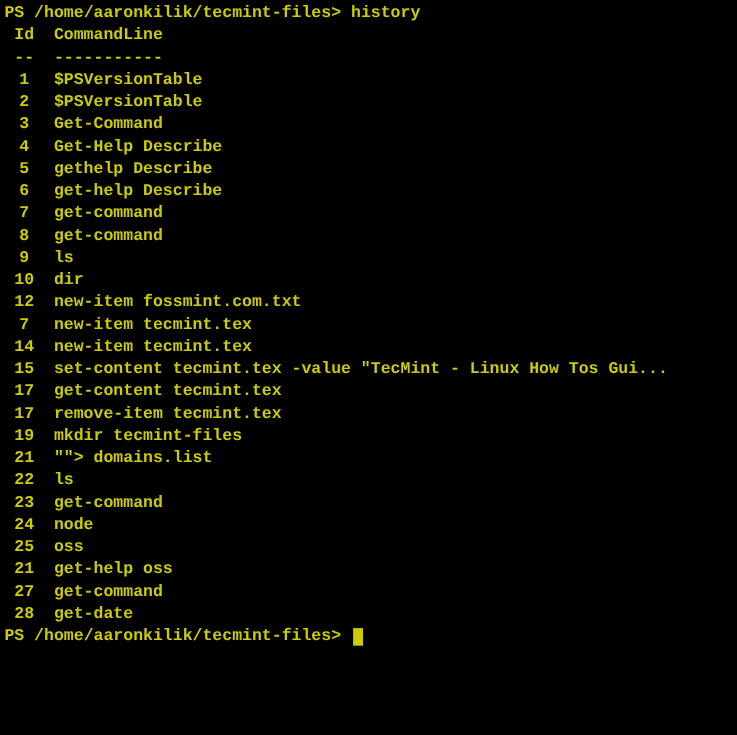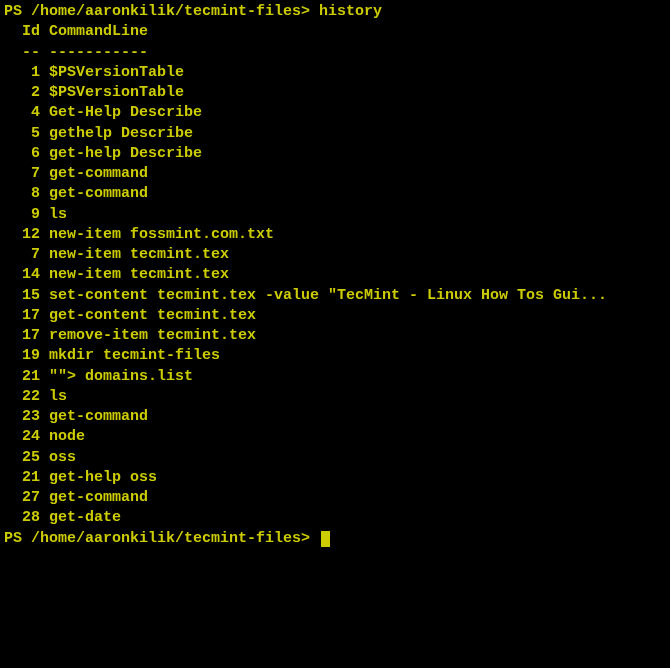--- a/index.html
+++ b/index.html
@@ -31,46 +31,48 @@
       vertical-align: text-bottom;
       margin-left: 2px;
     }
     .history-row {
       white-space: pre;
       padding: 0 4px;
     }
     .id-col {
       display: inline-block;
       width: 4ch;
-      text-align: right;
+      text-align: center;
     }
     .cmd-col {
       display: inline;
     }
   </style>
 </head>
 <body>
 
 <div class="line"><span>PS </span><span>/home/aaronkilik/tecmint-files</span><span>&gt; </span><span>history</span></div>
 
 <div class="line"></div>
 
 <div class="history-row"><span class="id-col">Id</span> <span class="cmd-col">CommandLine</span></div>
 
 <div class="history-row"><span class="id-col">--</span> <span class="cmd-col">-----------</span></div>
 
 <div id="history-container">
     <div class="history-row"><span class="id-col">1</span> <span class="cmd-col">$PSVersionTable</span></div>
     <div class="history-row"><span class="id-col">2</span> <span class="cmd-col">$PSVersionTable</span></div>
+    <div class="history-row"><span class="id-col">3</span> <span class="cmd-col">Get-Command</span></div>
     <div class="history-row"><span class="id-col">4</span> <span class="cmd-col">Get-Help Describe</span></div>
     <div class="history-row"><span class="id-col">5</span> <span class="cmd-col">gethelp Describe</span></div>
     <div class="history-row"><span class="id-col">6</span> <span class="cmd-col">get-help Describe</span></div>
     <div class="history-row"><span class="id-col">7</span> <span class="cmd-col">get-command</span></div>
     <div class="history-row"><span class="id-col">8</span> <span class="cmd-col">get-command</span></div>
     <div class="history-row"><span class="id-col">9</span> <span class="cmd-col">ls</span></div>
+    <div class="history-row"><span class="id-col">10</span> <span class="cmd-col">dir</span></div>
     <div class="history-row"><span class="id-col">12</span> <span class="cmd-col">new-item fossmint.com.txt</span></div>
     <div class="history-row"><span class="id-col">7</span> <span class="cmd-col">new-item tecmint.tex</span></div>
     <div class="history-row"><span class="id-col">14</span> <span class="cmd-col">new-item tecmint.tex</span></div>
     <div class="history-row"><span class="id-col">15</span> <span class="cmd-col">set-content tecmint.tex -value "TecMint - Linux How Tos Gui...</span></div>
     <div class="history-row"><span class="id-col">17</span> <span class="cmd-col">get-content tecmint.tex</span></div>
     <div class="history-row"><span class="id-col">17</span> <span class="cmd-col">remove-item tecmint.tex</span></div>
     <div class="history-row"><span class="id-col">19</span> <span class="cmd-col">mkdir tecmint-files</span></div>
     <div class="history-row"><span class="id-col">21</span> <span class="cmd-col">""&gt; domains.list</span></div>
     <div class="history-row"><span class="id-col">22</span> <span class="cmd-col">ls</span></div>
     <div class="history-row"><span class="id-col">23</span> <span class="cmd-col">get-command</span></div>

